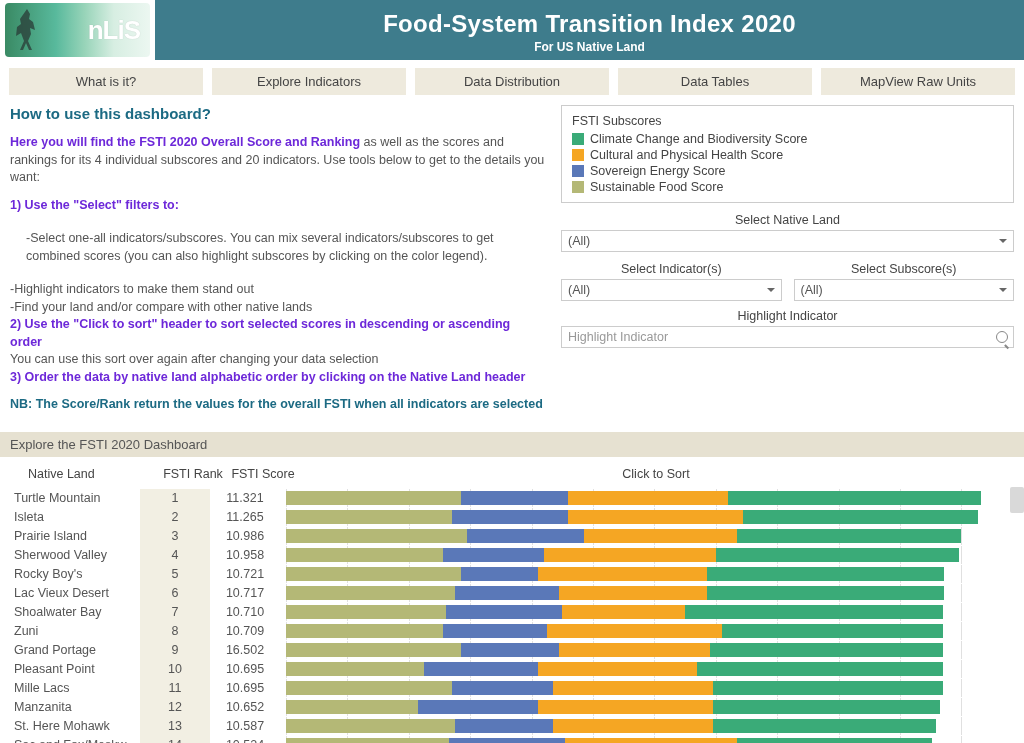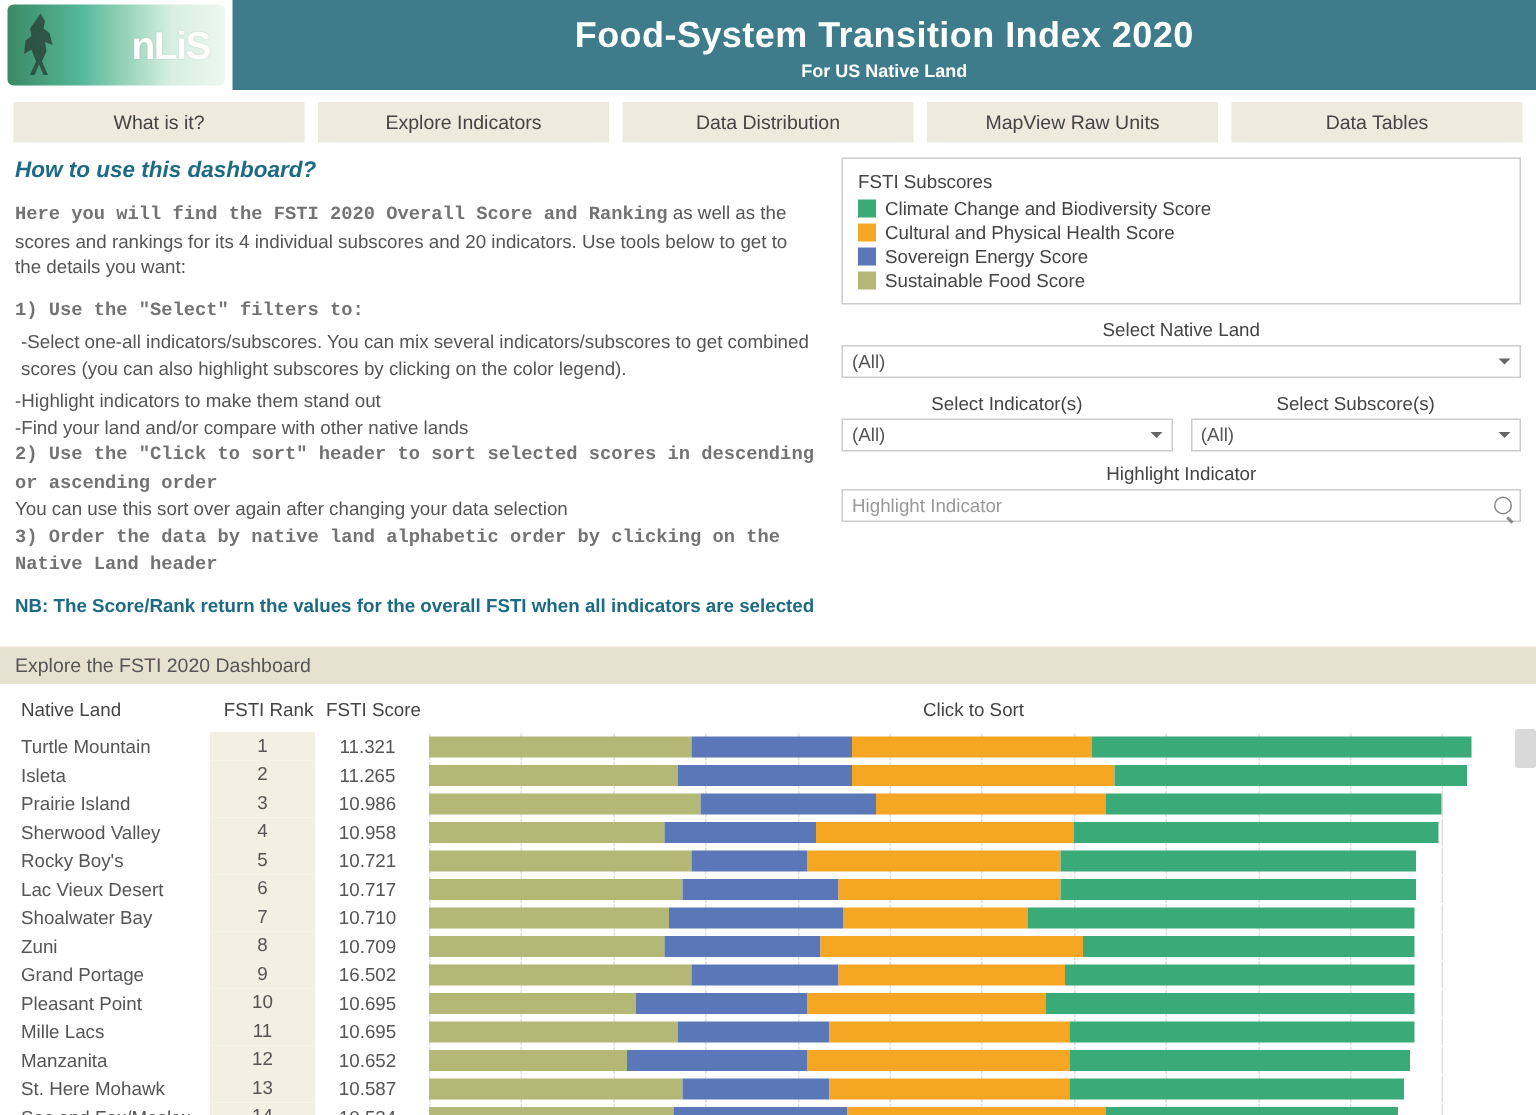--- a/index.html
+++ b/index.html
@@ -116,24 +116,23 @@
     background: #fff;
   }
   .left { flex: 0 0 535px; }
   .right { flex: 1; padding-top: 2px; }
 
   .howto-title {
     color: var(--accent);
     font-weight: 700;
     font-size: 15px;
     margin: 2px 0 12px 0;
-    font-style: italic;
   }
   .left p { margin: 0 0 10px 0; font-size: 12.5px; line-height: 1.4; color: #555; }
-  .left .bold { font-weight: 700; color: #737373; font-family: Liberation Mono, monospace; }
+  .left .bold { font-weight: 700; color: #6d28d9; }
   .left .note { color: var(--accent); font-weight: 600; margin-top: 10px; }
 
   .legend-box {
     border: 1px solid var(--border);
     padding: 8px 10px 6px 10px;
     margin-bottom: 10px;
   }
   .legend-title { font-size: 12.5px; color: #444; margin-bottom: 4px; }
   .legend-item { display: flex; align-items: center; gap: 6px; font-size: 12.5px; margin: 2px 0; }
   .swatch { width: 12px; height: 12px; flex-shrink: 0; }
@@ -199,21 +198,21 @@
   }
 
   
   .explore-bar {
     background: var(--tan);
     padding: 5px 10px;
     font-size: 13px;
     color: #555;
   }
   .dashboard {
-    padding: 6px 10px 0 14px;
+    padding: 6px 10px 0 28px;
     display: flex;
     position: relative;
   }
   .col-header {
     font-size: 12.5px;
     color: #444;
     padding: 4px 0 8px 0;
   }
   .col-native { width: 130px; }
   .col-rank   { width: 70px; text-align: center; }
@@ -302,32 +301,32 @@
   <div class="banner-main">
     <div class="banner-title">Food-System Transition Index 2020</div>
     <div class="banner-sub">For US Native Land</div>
   </div>
 </div>
 
 <div class="tabs" id="tabs">
     <div class="tab">What is it?</div>
     <div class="tab">Explore Indicators</div>
     <div class="tab">Data Distribution</div>
+    <div class="tab">Data Tables</div>
     <div class="tab">MapView Raw Units</div>
-    <div class="tab">Data Tables</div>
   </div>
 
 <div class="main">
   <div class="left">
     <div class="howto-title">How to use this dashboard?</div>
     <p>
       <span class="bold">Here you will find the FSTI 2020 Overall Score and Ranking</span><span> as well as the scores and rankings for its 4 individual subscores and 20 indicators. Use tools below to get to the details you want:</span>
     </p>
     <p style="margin-bottom:0"><span class="bold">1) Use the "Select" filters to:</span></p>
-    <p style="margin:4px">-Select one-all indicators/subscores. You can mix several indicators/subscores to get combined scores (you can also highlight subscores by clicking on the color legend).</p>
+    <p style="margin:16px">-Select one-all indicators/subscores. You can mix several indicators/subscores to get combined scores (you can also highlight subscores by clicking on the color legend).</p>
     <p style="margin:0">-Highlight indicators to make them stand out</p>
     <p style="margin:0">-Find your land and/or compare with other native lands</p>
     <p style="margin:0"><span class="bold">2) Use the "Click to sort" header to sort selected scores in descending or ascending order</span></p>
     <p style="margin:0">You can use this sort over again after changing your data selection</p>
     <p style="margin:0 0 10px 0"><span class="bold">3) Order the data by native land alphabetic order by clicking on the Native Land header</span></p>
     <p class="note">NB: The Score/Rank return the values for the overall FSTI when all indicators are selected</p>
   </div>
 
   <div class="right">
     <div class="legend-box">

